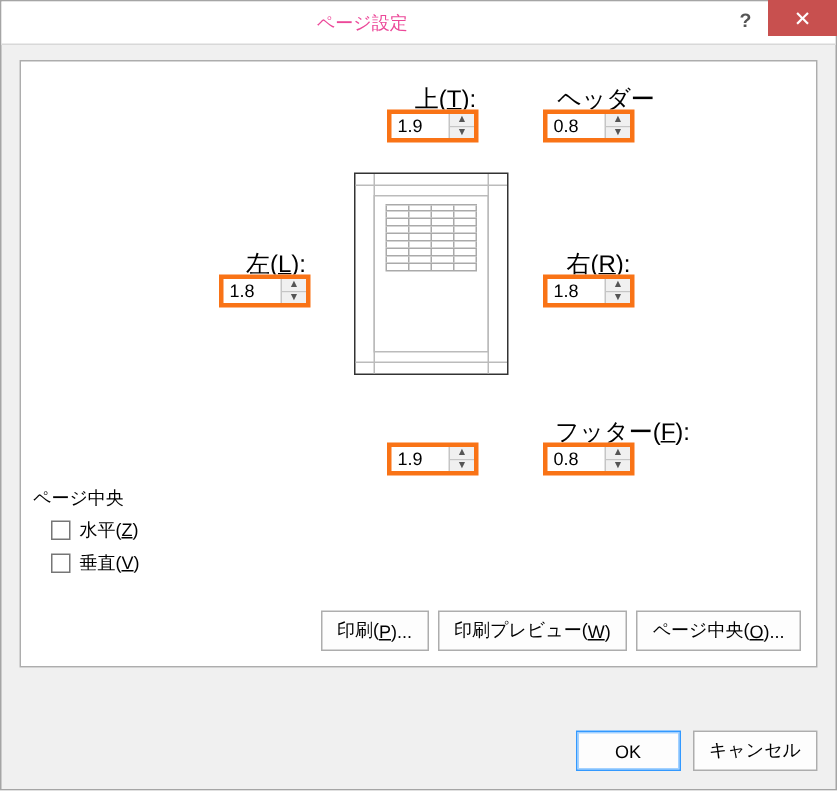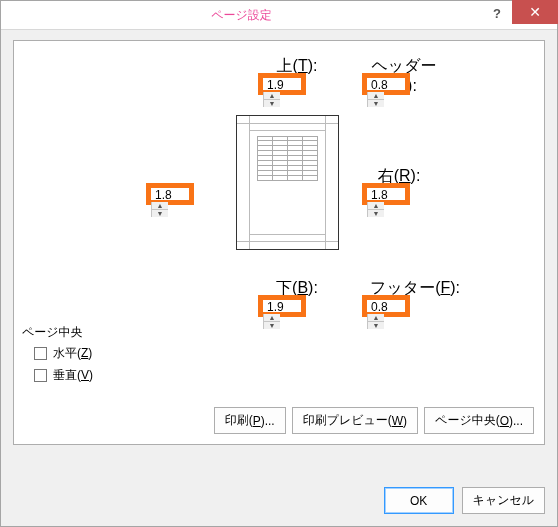--- a/index.html
+++ b/index.html
@@ -97,24 +97,23 @@
 
   .spin-top    { position: absolute; left: 244px; top: 32px; }
   .spin-header { position: absolute; left: 348px; top: 32px; }
   .spin-left   { position: absolute; left: 132px; top: 142px; }
   .spin-right  { position: absolute; left: 348px; top: 142px; }
   .spin-bottom { position: absolute; left: 244px; top: 254px; }
   .spin-footer { position: absolute; left: 348px; top: 254px; }
 
   .spin {
     display: inline-flex;
-    border: 5px solid #f97316;
+    border: 3px solid #f97316;
     height: 22px;
     background: #fff;
-    flex-direction: column;
   }
   .spin input {
     width: 38px;
     border: none;
     padding: 0 4px;
     font-size: 12px;
     outline: none;
     background: transparent;
   }
   .spin .arrows {
@@ -238,25 +237,25 @@
 
 
     <div class="panel">
 
       <div class="label label-top">
         <span>上(</span><span class="ul">T</span><span>):</span>
       </div>
       <div class="label label-header">
         <span>ヘッダー(</span><span class="ul">A</span><span>):</span>
       </div>
+      <div class="label label-left">
+        <span>左(</span><span class="ul">L</span><span>):</span>
+      </div>
       <div class="label label-right">
         <span>右(</span><span class="ul">R</span><span>):</span>
-      </div>
-      <div class="label label-bottom">
-        <span>下(</span><span class="ul">B</span><span>):</span>
       </div>
       <div class="label label-footer">
         <span>フッター(</span><span class="ul">F</span><span>):</span>
       </div>
 
       <div class="spin spin-top">
         <input value="1.9" style="">
         <div class="arrows">
           <div class="arrow">▲</div>
           <div class="arrow">▼</div>

